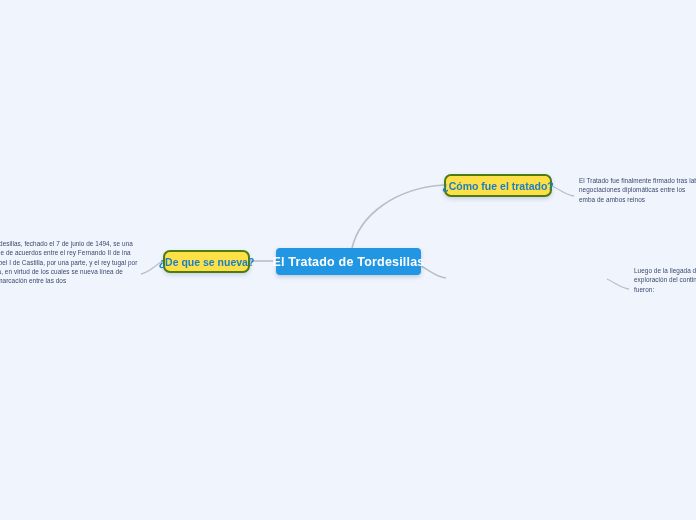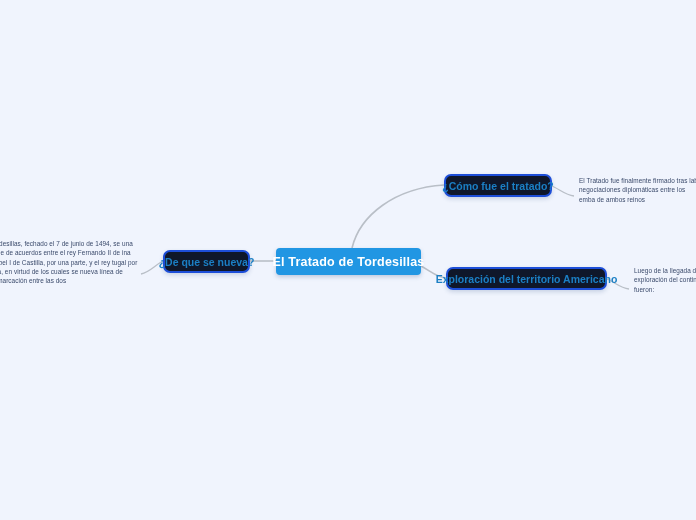--- a/index.html
+++ b/index.html
@@ -46,25 +46,25 @@
     background: #2196e3;
     color: #ffffff;
     font-size: 12.5px;
     font-weight: bold;
     letter-spacing: 0.2px;
     border-radius: 4px;
     box-shadow: 0 2px 4px rgba(60,90,140,0.28);
   }
 
   .node-branch {
-    background: #0f172a;
+    background: #fde047;
     color: #1b7fc4;
     font-size: 10.5px;
     font-weight: bold;
-    border: 2px solid #1d4ed8;
+    border: 2px solid #4d7c0f;
     box-shadow: 0 2px 4px rgba(60,90,140,0.22);
   }
 
   .leaf-text {
     position: absolute;
     color: #3a4a6b;
     font-size: 6.4px;
     line-height: 1.45;
     letter-spacing: 0.05px;
     text-align: left;
@@ -96,23 +96,20 @@
   </div>
 
   <div class="node node-branch" style="left:163px; top:250px; width:87px; height:23px;">
     <span>¿De que se nueva?</span>
   </div>
 
   <div class="node node-branch" style="left:444px; top:174px; width:108px; height:23px;">
     <span>¿Cómo fue el tratado?</span>
   </div>
 
-  <div class="node node-branch" style="left:446px; top:267px; width:161px; height:23px;">
-    <span>Exploración del territorio Americano</span>
-  </div>
 
   <div class="leaf-text" style="left:-10px; top:239px; width:150px;">Tordesillas, fechado el 7 de junio de 1494, se una serie de acuerdos entre el rey Fernando II de ina Isabel I de Castilla, por una parte, y el rey tugal por otra, en virtud de los cuales se  nueva línea de demarcación entre las dos</div>
 
   <div class="leaf-text" style="left:579px; top:176px; width:124px;">El Tratado fue finalmente firmado tras labo negociaciones diplomáticas entre los emba de ambos reinos</div>
 
   <div class="leaf-text" style="left:634px; top:266px; width:72px;">Luego de la llegada de exploración del contine fueron:</div>
 
 </div>
 
 </body></html>

